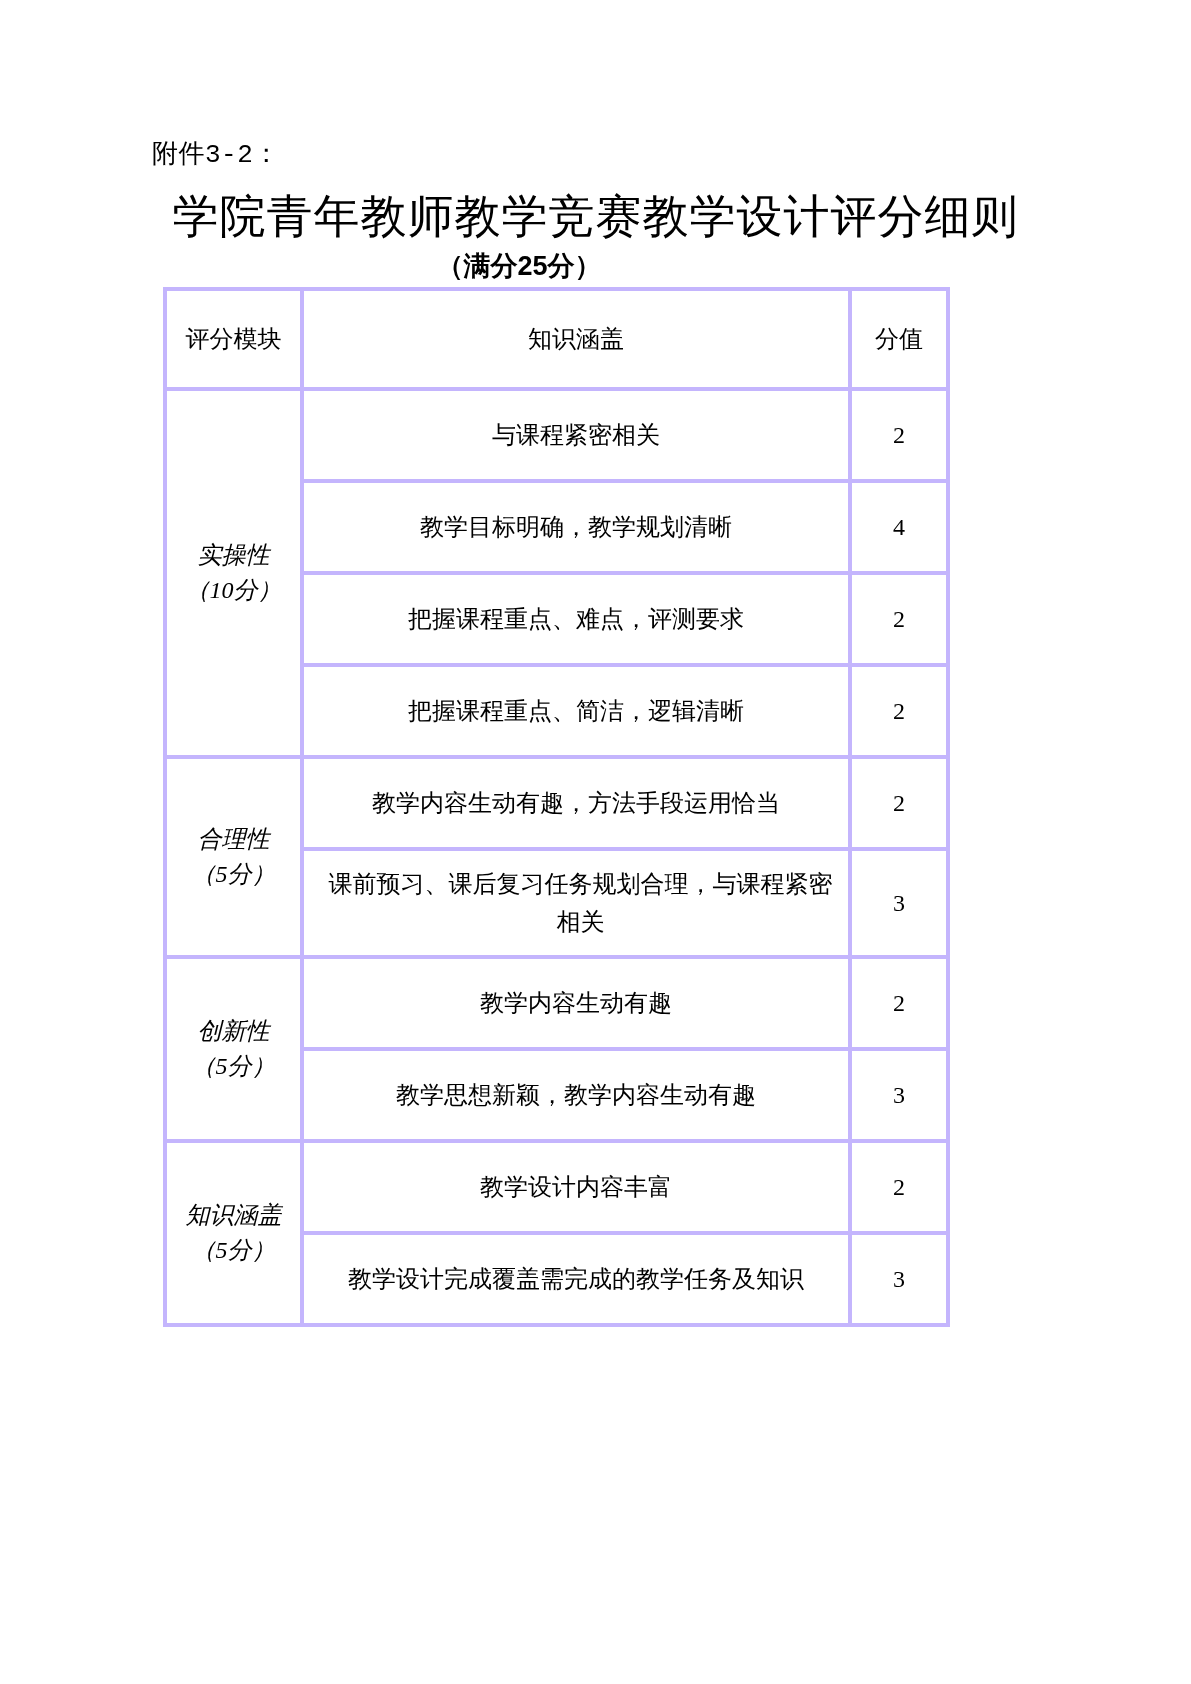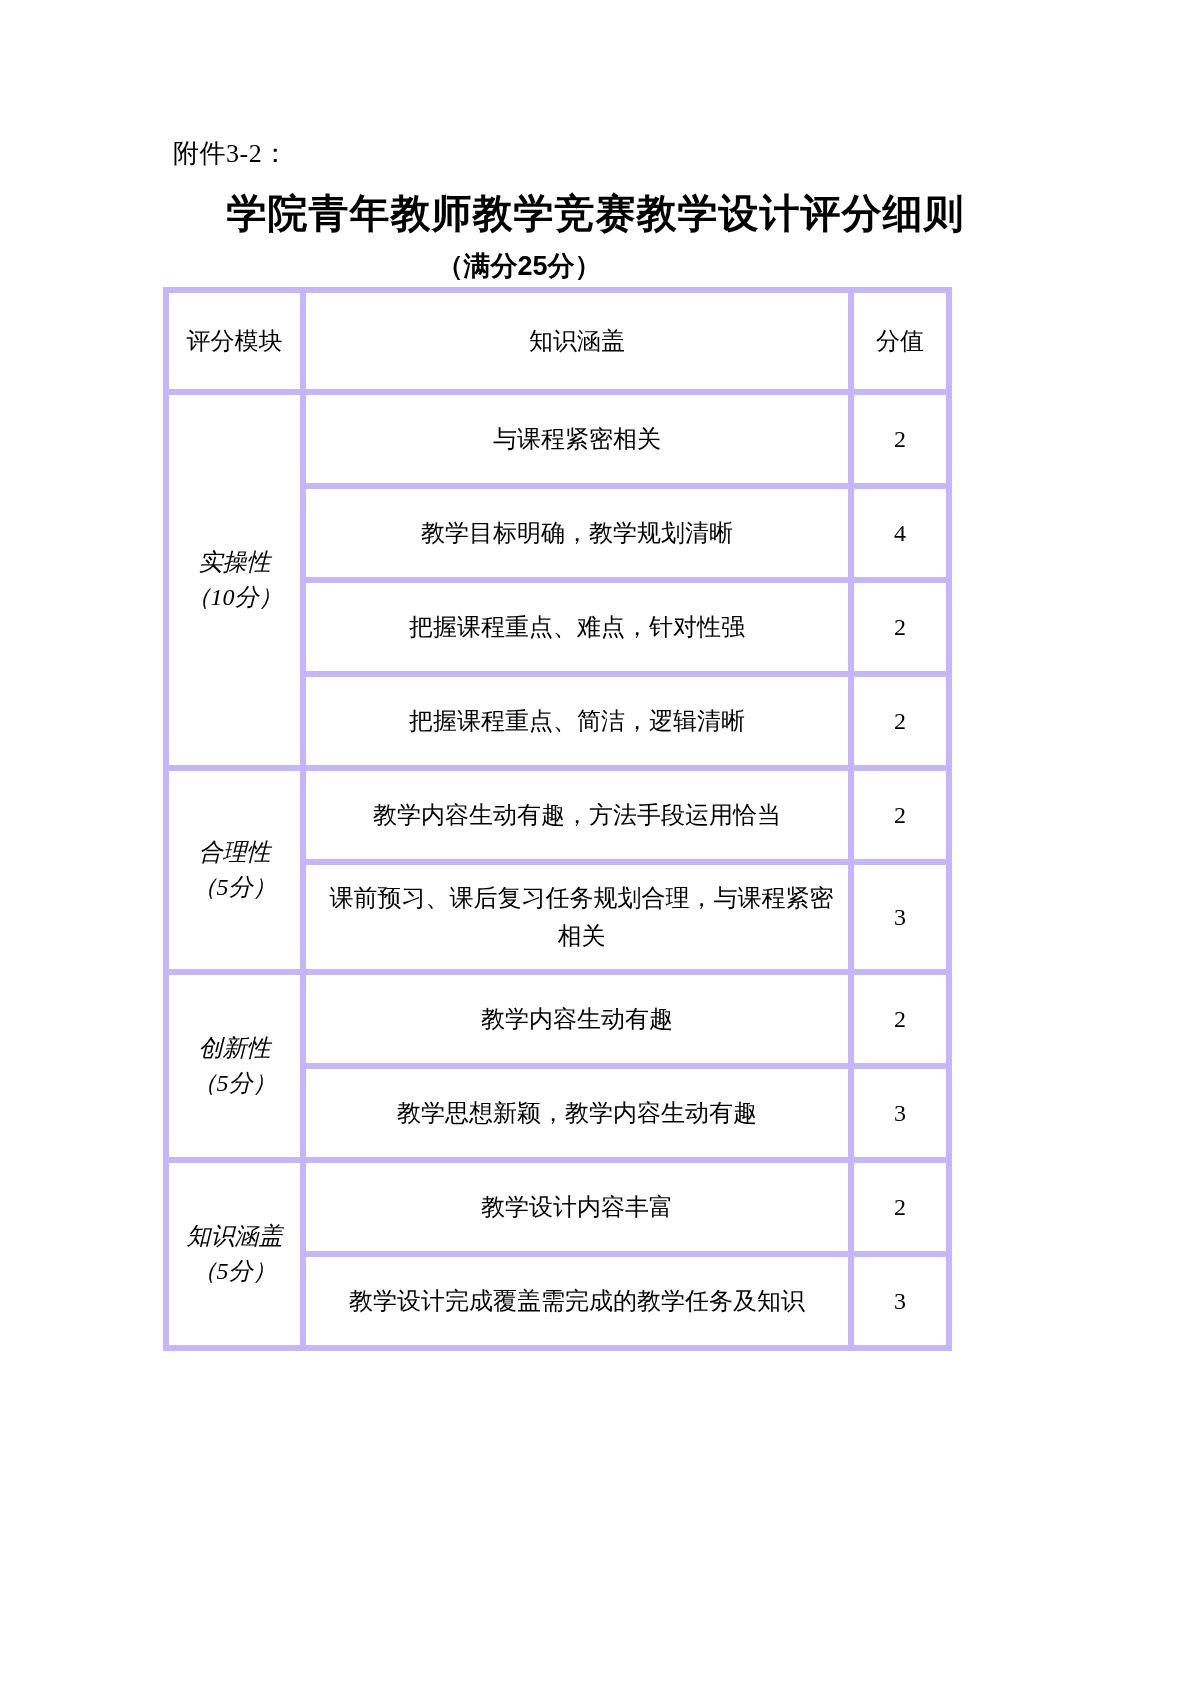--- a/index.html
+++ b/index.html
@@ -21,32 +21,31 @@
     width: 1191px;
     height: 1684px;
     background: #fff;
     box-sizing: border-box;
   }
   .doc-label {
     position: absolute;
     left: 152px;
     top: 136px;
     font-size: 26px;
-    font-family: Liberation Serif, serif;
+    font-family: Liberation Mono, monospace;
     letter-spacing: 0.5px;
-    margin-left: 21px;
   }
   .doc-title {
     position: absolute;
     left: 0;
     top: 186px;
     width: 1191px;
     text-align: center;
-    font-size: 40px;
-    font-weight: bold;
+    font-size: 46px;
+    font-weight: normal;
     font-family: "Liberation Sans", "DejaVu Sans", sans-serif;
     letter-spacing: 1px;
   }
   .doc-subtitle {
     position: absolute;
     left: 0;
     top: 248px;
     width: 1038px;
     text-align: center;
     font-size: 27px;
@@ -55,21 +54,21 @@
   }
   table.score-table {
     position: absolute;
     left: 163px;
     top: 287px;
     width: 783px;
     border-collapse: collapse;
     table-layout: fixed;
   }
   table.score-table td, table.score-table th {
-    border: 6px solid #c4b5fd;
+    border: 4px solid #c4b5fd;
     font-size: 24px;
     font-weight: normal;
     font-family: "Liberation Serif", "DejaVu Serif", serif;
     text-align: center;
     vertical-align: middle;
     padding: 6px 8px;
     line-height: 1.45;
   }
   .col-module { width: 137px; }
   .col-req { width: 548px; }
@@ -123,21 +122,21 @@
           <div>（10分）</div>
         </td>
         <td class="req-cell">与课程紧密相关</td>
         <td class="score-cell">2</td>
       </tr>
       <tr>
         <td class="req-cell">教学目标明确，教学规划清晰</td>
         <td class="score-cell">4</td>
       </tr>
       <tr>
-        <td class="req-cell">把握课程重点、难点，针对性强</td>
+        <td class="req-cell">把握课程重点、难点，评测要求</td>
         <td class="score-cell">2</td>
       </tr>
       <tr>
         <td class="req-cell">把握课程重点、简洁，逻辑清晰</td>
         <td class="score-cell">2</td>
       </tr>
 
       <tr>
         <td class="module-cell" rowspan="2">
           <div>合理性</div>

